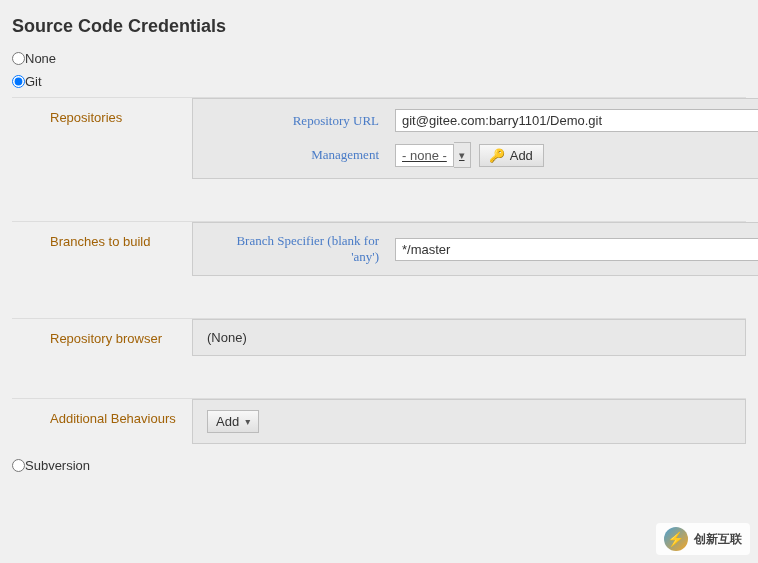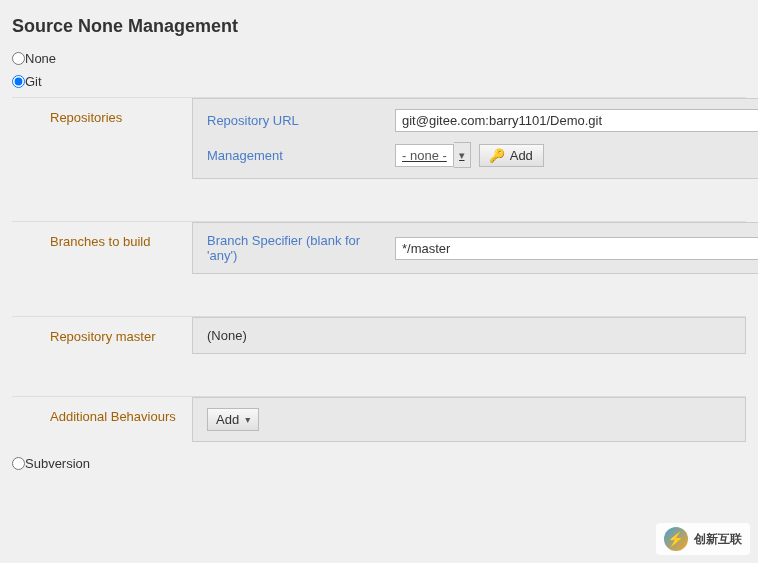--- a/index.html
+++ b/index.html
@@ -57,22 +57,23 @@
       gap: 8px;
     }
     .field-row:last-child {
       margin-bottom: 0;
     }
     .field-label {
       width: 180px;
       min-width: 180px;
       font-size: 13px;
       color: #4a7cc7;
-      text-align: left;
+      text-align: right;
       padding-right: 8px;
+      font-family: Liberation Serif, serif;
     }
     .field-value {
       font-size: 13px;
       color: #333;
     }
     .text-input {
       border: 1px solid #bbb;
       padding: 3px 6px;
       font-size: 13px;
       background: #fff;
@@ -176,21 +177,21 @@
     .watermark-text {
       font-size: 12px;
       color: #444;
       font-weight: bold;
     }
   </style>
 </head>
 <body>
 
 <div class="page">
-  <div class="page-title">Source None Management</div>
+  <div class="page-title">Source Code Credentials</div>
 
   <div class="radio-row">
     <input type="radio" id="scm-none" name="scm" style="">
     <label for="scm-none" class="radio-label">None</label>
   </div>
 
   <div class="radio-row">
     <input type="radio" id="scm-git" name="scm" checked="" style="">
     <label for="scm-git" class="radio-label">Git</label>
   </div>
@@ -226,21 +227,21 @@
       <div class="section-label">Branches to build</div>
       <div class="section-content">
         <div class="field-row">
           <div class="field-label">Branch Specifier (blank for 'any')</div>
           <input type="text" class="text-input" value="*/master" style="">
         </div>
       </div>
     </div>
 
     <div class="grid-section">
-      <div class="section-label">Repository master</div>
+      <div class="section-label">Repository browser</div>
       <div class="section-content">
         <div class="field-value">(None)</div>
       </div>
     </div>
 
     <div class="grid-section">
       <div class="section-label">Additional Behaviours</div>
       <div class="section-content">
         <button class="add-btn-dropdown">
           <span>Add</span>

